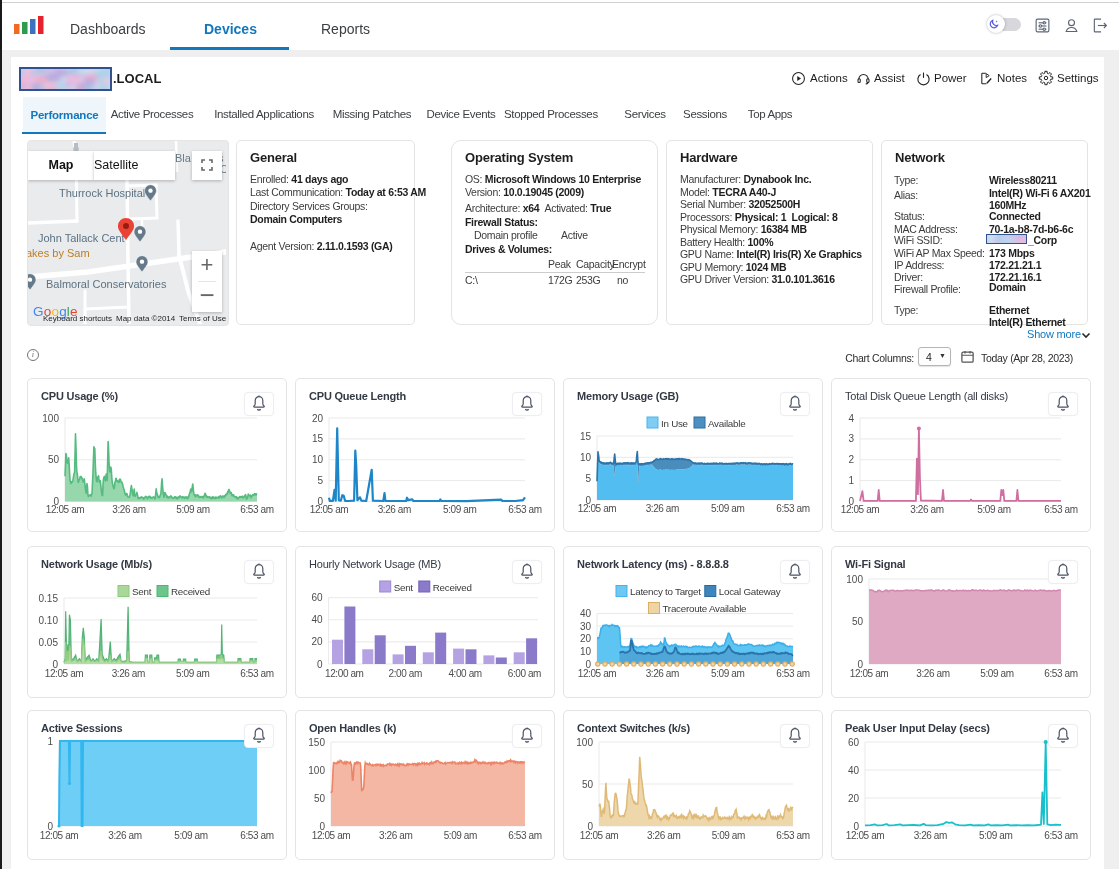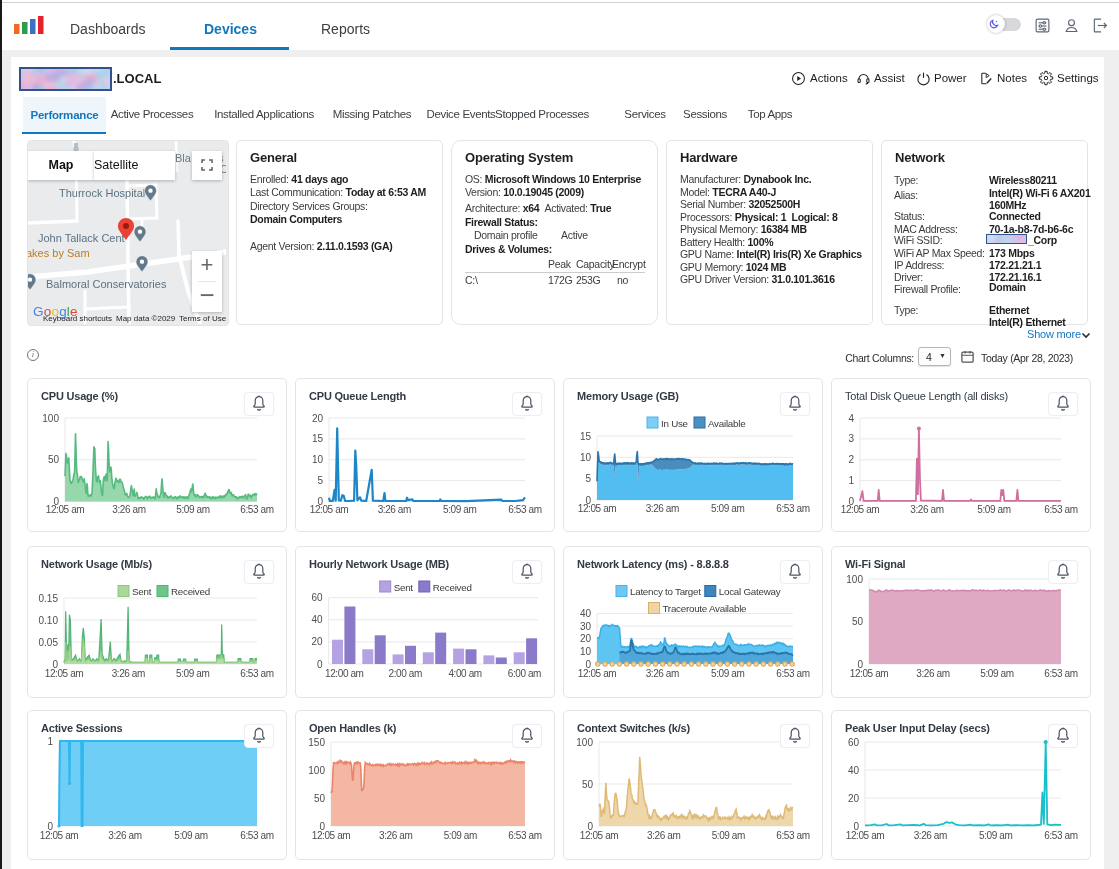--- a/index.html
+++ b/index.html
@@ -137,21 +137,21 @@
  </svg>
  <div style="position:absolute;left:1057px;top:72px;font-size:11.5px;color:#1c1c1c">Settings</div>
 
  <div style="position:absolute;left:23px;top:97px;width:83px;height:36px;background:#eef6fc"></div>
  <div style="position:absolute;left:22px;top:132px;width:84px;height:2px;background:#1178be"></div>
  <div style="position:absolute;left:23px;top:97px;width:83px;height:36px;line-height:36px;text-align:center;font-size:11.5px;font-weight:bold;color:#1178be;letter-spacing:-0.2px">Performance</div>
 <div style="position:absolute;left:82px;top:108px;width:140px;text-align:center;font-size:11.5px;color:#3c4043;letter-spacing:-0.35px">Active Processes</div>
 <div style="position:absolute;left:194px;top:108px;width:140px;text-align:center;font-size:11.5px;color:#3c4043;letter-spacing:-0.35px">Installed Applications</div>
 <div style="position:absolute;left:302px;top:108px;width:140px;text-align:center;font-size:11.5px;color:#3c4043;letter-spacing:-0.35px">Missing Patches</div>
 <div style="position:absolute;left:391px;top:108px;width:140px;text-align:center;font-size:11.5px;color:#3c4043;letter-spacing:-0.35px">Device Events</div>
-<div style="position:absolute;left:472px;top:108px;width:140px;text-align:center;font-size:11.5px;color:#3c4043;letter-spacing:-0.35px">Stopped Processes</div>
+<div style="position:absolute;left:504px;top:108px;width:140px;font-size:11.5px;color:#3c4043;letter-spacing:-0.35px">Stopped Processes</div>
 <div style="position:absolute;left:575px;top:108px;width:140px;text-align:center;font-size:11.5px;color:#3c4043;letter-spacing:-0.35px">Services</div>
 <div style="position:absolute;left:635px;top:108px;width:140px;text-align:center;font-size:11.5px;color:#3c4043;letter-spacing:-0.35px">Sessions</div>
 <div style="position:absolute;left:700px;top:108px;width:140px;text-align:center;font-size:11.5px;color:#3c4043;letter-spacing:-0.35px">Top Apps</div>
 
 <div style="position:absolute;left:27px;top:140px;width:200px;height:184px;background:#e9ebed;border:1px solid #e4e4e4;border-radius:4px;overflow:hidden">
     <svg width="198" height="183" viewBox="0 0 198 183" style="position:absolute;left:0;top:0">
 <rect width="198" height="183" fill="#e9ebed"></rect>
 <g stroke="#fff" fill="none" stroke-linecap="round">
  <path d="M46 0 L48 18 L49 80" stroke-width="3"></path>
  <path d="M0 82 L49 80" stroke-width="3.5"></path>
@@ -209,24 +209,24 @@
         <path d="M4 11 H1 V8"></path>
  </svg>
 </div>
 <div style="position:absolute;left:164px;top:110px;width:30px;height:61px;background:#fff;box-shadow:0 1px 3px rgba(0,0,0,0.25)">
  <div style="position:absolute;left:0;top:0;width:30px;height:30px;font-size:22px;color:#666;text-align:center;line-height:28px">+</div>
  <div style="position:absolute;left:6px;top:30px;width:18px;height:1px;background:#e6e6e6"></div>
  <div style="position:absolute;left:0;top:31px;width:30px;height:30px;font-size:26px;color:#666;text-align:center;line-height:26px">−</div>
 </div>
 <div style="position:absolute;left:5px;top:163px;font-size:13.5px;letter-spacing:0.2px"><span style="color:#4285f4">G</span><span style="color:#ea4335">o</span><span style="color:#fbbc05">o</span><span style="color:#4285f4">g</span><span style="color:#34a853">l</span><span style="color:#ea4335">e</span></div>
 <div style="position:absolute;left:15px;top:173px;font-size:8px;color:#1d1d1d">Keyboard shortcuts</div>
-<div style="position:absolute;left:88px;top:173px;font-size:8px;color:#1d1d1d">Map data ©2029</div>
+<div style="position:absolute;left:88px;top:173px;font-size:8px;color:#1d1d1d">Map data ©2014</div>
 <div style="position:absolute;left:151px;top:173px;font-size:8px;color:#1d1d1d">Terms of Use</div>
 </div>
-<div style="position:absolute;left:236px;top:140px;width:207px;height:185px;background:#fff;border:1px solid #e4e4e4;border-radius:5px;box-sizing:border-box">
+<div style="position:absolute;left:236px;top:140px;width:179px;height:185px;background:#fff;border:1px solid #e4e4e4;border-radius:5px;box-sizing:border-box">
 <div style="position:absolute;left:13px;top:9px;font-size:13px;font-weight:bold;color:#1e1e1e;letter-spacing:-0.2px">General</div>
 <div style="position:absolute;left:13px;top:32px;font-size:10.5px;color:#3c3c3c;line-height:13.4px;letter-spacing:-0.3px;white-space:nowrap">Enrolled: <b>41 days ago</b><br>Last Communication: <b>Today at 6:53 AM</b><br>Directory Services Groups:<br><b>Domain Computers</b><br><br>Agent Version: <b>2.11.0.1593 (GA)</b></div>
   </div>
 <div style="position:absolute;left:451px;top:140px;width:207px;height:185px;background:#fff;border:1px solid #e4e4e4;border-radius:10px;box-sizing:border-box">
 <div style="position:absolute;left:13px;top:9px;font-size:13px;font-weight:bold;color:#1e1e1e;letter-spacing:-0.2px">Operating System</div>
 <div style="position:absolute;left:13px;top:32px;font-size:10.5px;color:#3c3c3c;line-height:13.4px;letter-spacing:-0.3px;white-space:nowrap">OS: <b>Microsoft Windows 10 Enterprise</b><br>Version: <b>10.0.19045 (2009)</b><br><span style="display:inline-block;margin-top:2.6px">Architecture: <b>x64</b> &nbsp;Activated: <b>True</b></span><br><b>Firewall Status:</b><br><span style="display:inline-block;padding-left:9px;width:87px">Domain profile</span>Active<br><b>Drives &amp; Volumes:</b>
 <div style="position:relative;height:34px">
  <span style="position:absolute;left:83px;top:2px">Peak</span>
         <span style="position:absolute;left:111px;top:2px">Capacity</span>
         <span style="position:absolute;left:147px;top:2px">Encrypt</span>
@@ -494,21 +494,21 @@
 <text x="104" y="48" font-size="9.8" letter-spacing="-0.25" fill="#3a3a3a">Sent</text>
 <rect x="129" y="38.5" width="11" height="11" fill="#6ec58b" stroke="#4fb573" stroke-width="1"></rect>
 <text x="143" y="48" font-size="9.8" letter-spacing="-0.25" fill="#3a3a3a">Received</text>
       <path d="M36.0 117.0 L36.0 115.2 L37.2 111.7 L37.7 64.2 L38.7 112.6 L39.9 97.2 L40.6 111.7 L41.4 67.7 L42.4 73.0 L43.3 112.6 L45.6 111.7 L47.6 108.2 L49.1 114.4 L51.4 111.7 L53.4 114.4 L54.3 90.6 L55.3 80.9 L56.3 90.6 L57.2 113.5 L59.2 110.4 L61.1 108.2 L63.0 114.4 L65.0 111.7 L66.9 114.4 L68.8 111.7 L70.7 114.4 L73.1 72.1 L74.2 107.3 L76.5 113.5 L78.5 111.7 L80.4 114.4 L82.3 94.6 L83.5 114.4 L86.2 111.7 L88.1 113.5 L90.6 109.1 L92.0 107.3 L93.1 114.4 L95.8 114.4 L98.7 113.5 L100.1 59.8 L101.2 114.4 L105.5 115.7 L117.1 115.7 L117.4 108.2 L119.4 108.2 L119.8 115.7 L121.5 115.7 L121.9 108.2 L123.8 108.2 L124.2 115.7 L126.3 115.7 L126.7 110.8 L128.6 110.8 L129.0 108.2 L130.6 108.2 L131.0 115.7 L136.4 115.7 L149.9 115.7 L150.3 112.2 L152.4 112.2 L152.8 115.7 L155.1 115.7 L155.5 112.2 L157.6 112.2 L158.0 115.7 L166.3 115.7 L166.7 112.2 L169.2 112.2 L169.6 115.7 L188.5 115.7 L188.9 108.2 L191.6 108.2 L193.3 107.3 L193.7 77.4 L194.3 107.3 L195.8 108.2 L196.2 115.7 L209.7 115.7 L210.1 111.7 L212.8 111.7 L213.2 115.7 L221.7 115.7 L222.1 111.7 L224.8 111.7 L225.1 115.7 L226.7 115.7 L227.1 111.7 L229.0 111.7 L229.0 117.0 Z" fill="#6ec58b"></path>
       <path d="M36.0 115.2 L37.2 111.7 L37.7 64.2 L38.7 112.6 L39.9 97.2 L40.6 111.7 L41.4 67.7 L42.4 73.0 L43.3 112.6 L45.6 111.7 L47.6 108.2 L49.1 114.4 L51.4 111.7 L53.4 114.4 L54.3 90.6 L55.3 80.9 L56.3 90.6 L57.2 113.5 L59.2 110.4 L61.1 108.2 L63.0 114.4 L65.0 111.7 L66.9 114.4 L68.8 111.7 L70.7 114.4 L73.1 72.1 L74.2 107.3 L76.5 113.5 L78.5 111.7 L80.4 114.4 L82.3 94.6 L83.5 114.4 L86.2 111.7 L88.1 113.5 L90.6 109.1 L92.0 107.3 L93.1 114.4 L95.8 114.4 L98.7 113.5 L100.1 59.8 L101.2 114.4 L105.5 115.7 L117.1 115.7 L117.4 108.2 L119.4 108.2 L119.8 115.7 L121.5 115.7 L121.9 108.2 L123.8 108.2 L124.2 115.7 L126.3 115.7 L126.7 110.8 L128.6 110.8 L129.0 108.2 L130.6 108.2 L131.0 115.7 L136.4 115.7 L149.9 115.7 L150.3 112.2 L152.4 112.2 L152.8 115.7 L155.1 115.7 L155.5 112.2 L157.6 112.2 L158.0 115.7 L166.3 115.7 L166.7 112.2 L169.2 112.2 L169.6 115.7 L188.5 115.7 L188.9 108.2 L191.6 108.2 L193.3 107.3 L193.7 77.4 L194.3 107.3 L195.8 108.2 L196.2 115.7 L209.7 115.7 L210.1 111.7 L212.8 111.7 L213.2 115.7 L221.7 115.7 L222.1 111.7 L224.8 111.7 L225.1 115.7 L226.7 115.7 L227.1 111.7 L229.0 111.7" fill="none" stroke="#53b376" stroke-width="1.2"></path>
       <path d="M36.0 117.0 L36.0 115.7 L37.2 113.5 L37.7 95.0 L38.7 114.4 L39.9 103.8 L40.6 113.5 L41.4 98.5 L42.4 101.6 L43.3 114.4 L45.6 113.5 L47.6 111.7 L49.1 114.8 L51.4 113.5 L53.4 114.8 L54.3 99.4 L55.3 91.5 L56.3 99.4 L57.2 114.8 L59.2 113.0 L61.1 112.2 L63.0 114.8 L65.0 113.5 L66.9 114.8 L68.8 113.5 L70.7 114.8 L73.1 103.8 L74.2 111.7 L76.5 114.8 L78.5 113.5 L80.4 114.8 L82.3 108.2 L83.5 114.8 L86.2 113.5 L88.1 114.8 L90.6 112.6 L92.0 111.7 L93.1 114.8 L95.8 115.2 L98.7 114.8 L100.1 103.8 L101.2 115.2 L105.5 115.2 L117.1 115.2 L117.4 111.7 L119.4 111.7 L119.8 115.2 L121.5 115.2 L121.9 111.7 L123.8 111.7 L124.2 115.2 L126.3 115.2 L126.7 113.0 L130.6 113.0 L131.0 115.2 L136.4 115.2 L149.9 115.2 L150.3 114.4 L157.6 114.4 L158.0 115.2 L166.3 115.2 L166.7 114.4 L169.2 114.4 L169.6 115.2 L188.5 115.2 L188.9 111.7 L192.3 111.7 L193.3 107.3 L194.3 111.7 L195.8 111.7 L196.2 115.2 L209.7 115.2 L210.1 113.9 L212.8 113.9 L213.2 115.2 L221.7 115.2 L222.1 113.9 L224.8 113.9 L225.1 115.2 L226.7 115.2 L227.1 113.9 L229.0 113.9 L229.0 117.0 Z" fill="#b2dda4"></path>
       <path d="M36.0 115.7 L37.2 113.5 L37.7 95.0 L38.7 114.4 L39.9 103.8 L40.6 113.5 L41.4 98.5 L42.4 101.6 L43.3 114.4 L45.6 113.5 L47.6 111.7 L49.1 114.8 L51.4 113.5 L53.4 114.8 L54.3 99.4 L55.3 91.5 L56.3 99.4 L57.2 114.8 L59.2 113.0 L61.1 112.2 L63.0 114.8 L65.0 113.5 L66.9 114.8 L68.8 113.5 L70.7 114.8 L73.1 103.8 L74.2 111.7 L76.5 114.8 L78.5 113.5 L80.4 114.8 L82.3 108.2 L83.5 114.8 L86.2 113.5 L88.1 114.8 L90.6 112.6 L92.0 111.7 L93.1 114.8 L95.8 115.2 L98.7 114.8 L100.1 103.8 L101.2 115.2 L105.5 115.2 L117.1 115.2 L117.4 111.7 L119.4 111.7 L119.8 115.2 L121.5 115.2 L121.9 111.7 L123.8 111.7 L124.2 115.2 L126.3 115.2 L126.7 113.0 L130.6 113.0 L131.0 115.2 L136.4 115.2 L149.9 115.2 L150.3 114.4 L157.6 114.4 L158.0 115.2 L166.3 115.2 L166.7 114.4 L169.2 114.4 L169.6 115.2 L188.5 115.2 L188.9 111.7 L192.3 111.7 L193.3 107.3 L194.3 111.7 L195.8 111.7 L196.2 115.2 L209.7 115.2 L210.1 113.9 L212.8 113.9 L213.2 115.2 L221.7 115.2 L222.1 113.9 L224.8 113.9 L225.1 115.2 L226.7 115.2 L227.1 113.9 L229.0 113.9" fill="none" stroke="#93cc83" stroke-width="1.2"></path>
     </svg>
 </div>
 <div style="position:absolute;left:295px;top:546px;width:260px;height:152px;background:#fff;border:1px solid #e4e4e4;border-radius:5px;box-sizing:border-box">
-<div style="position:absolute;left:13px;top:11px;font-size:11px;font-weight:bold;color:#333a45;letter-spacing:-0.2px">Hourly Network Usage (MB)</div>
+<div style="position:absolute;left:13px;top:11px;font-size:11px;font-weight:normal;color:#333a45;letter-spacing:-0.2px">Hourly Network Usage (MB)</div>
 <div style="position:absolute;right:12px;top:13px;width:28px;height:22px;border:1px solid #ededf2;border-radius:4px;background:#fff;box-shadow:0 0 2px rgba(0,0,0,0.04);z-index:3">
 <svg width="26" height="20" viewBox="0 0 26 20" style="display:block;margin:0 auto">
         <g fill="none" stroke="#4b5264" stroke-width="1.2">
 <path d="M13 3.6 a3.8 3.8 0 0 1 3.8 3.8 v3.3 c0 0.9 0.5 1.7 1.2 2.3 0.5 0.45 0.2 1.15 -0.5 1.15 h-9 c-0.7 0 -1 -0.7 -0.5 -1.15 0.7 -0.6 1.2 -1.4 1.2 -2.3 v-3.3 a3.8 3.8 0 0 1 3.8 -3.8 z"></path>
 <path d="M11.5 16 a1.55 1.55 0 0 0 3 0"></path>
 <path d="M13 3.6 v-1.2"></path>
 </g>
       </svg>
     </div>
 <svg width="258" height="150" viewBox="0 0 258 150" style="position:absolute;left:0;top:0">

